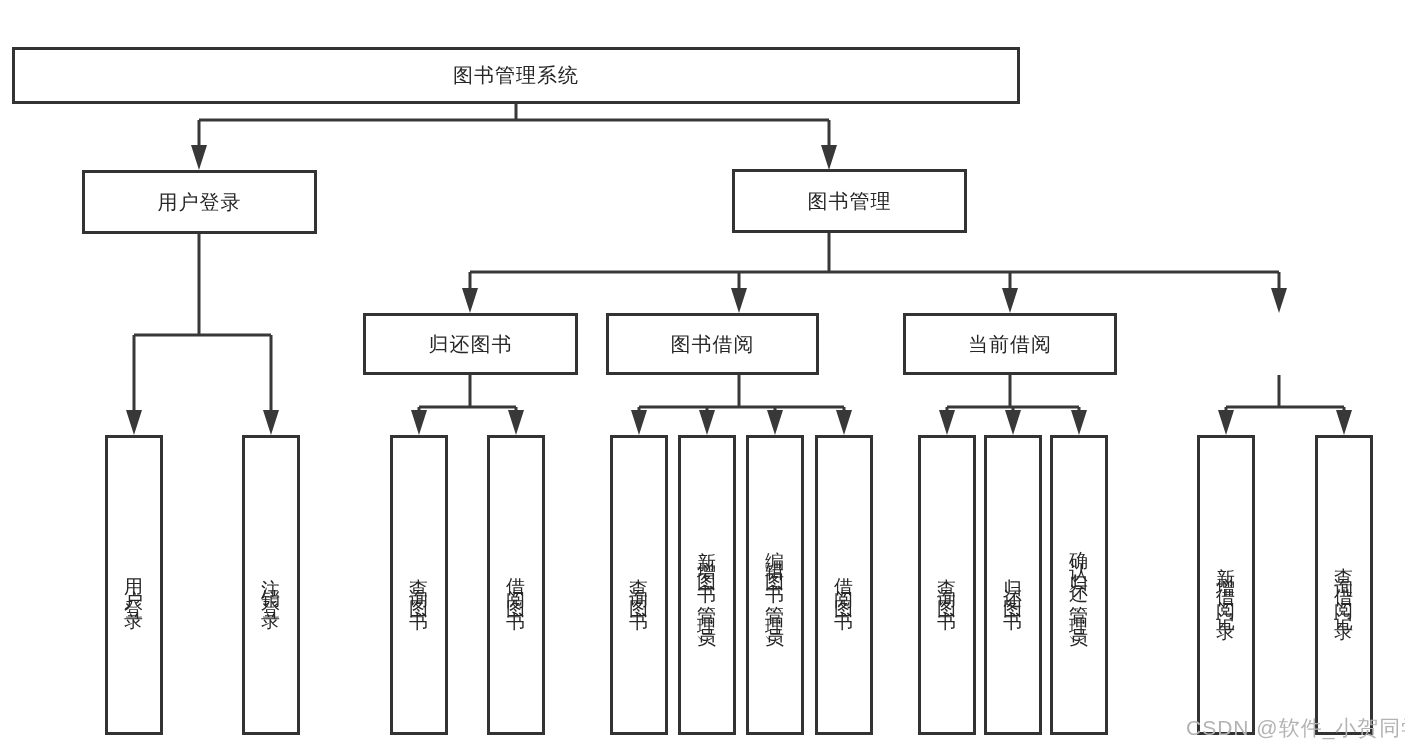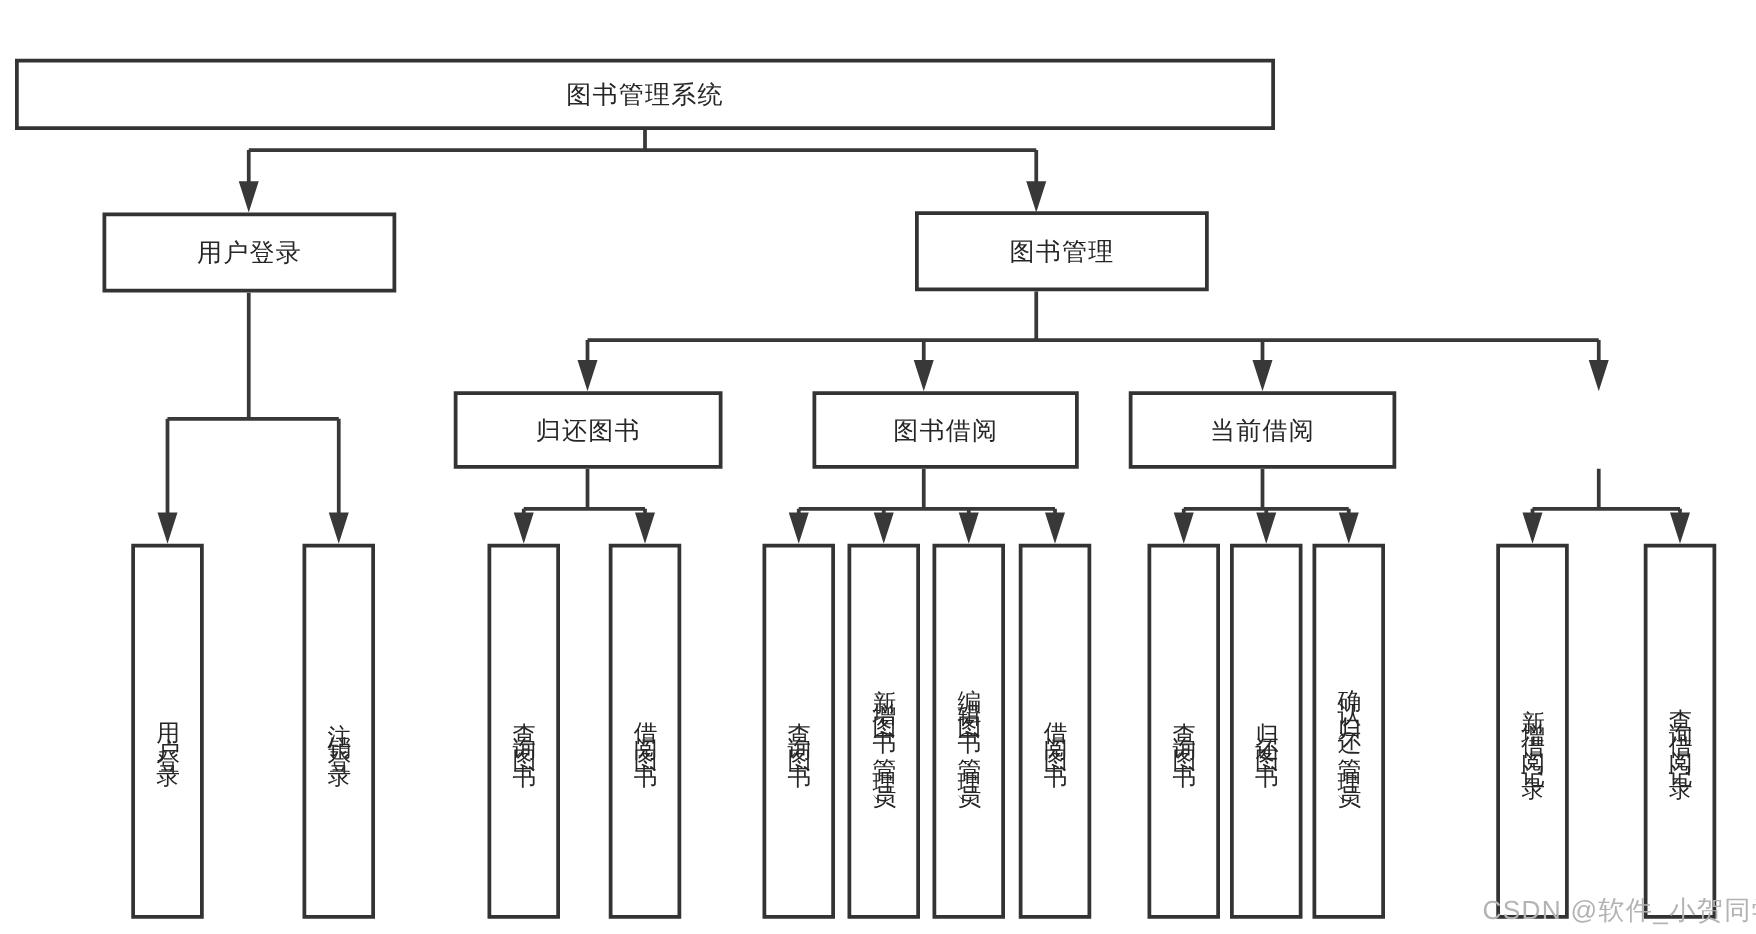--- a/index.html
+++ b/index.html
@@ -98,21 +98,21 @@
   <div class="node" style="left:82px; top:170px; width:235px; height:64px;">
     <span>用户登录</span>
   </div>
   <div class="node" style="left:712px; top:169px; width:235px; height:64px;margin-left:20px;">
     <span>图书管理</span>
   </div>
 
   <div class="node" style="left:363px; top:313px; width:215px; height:62px;">
     <span>归还图书</span>
   </div>
-  <div class="node" style="left:650px; top:313px; width:213px; height:62px;">
+  <div class="node" style="left:606px; top:313px; width:213px; height:62px;">
     <span>图书借阅</span>
   </div>
   <div class="node" style="left:903px; top:313px; width:214px; height:62px;">
     <span>当前借阅</span>
   </div>
 
   <div class="node vert" style="left:105px; top:435px; width:58px; height:300px;">
     <span class="vtext">用户登录</span>
   </div>
   <div class="node vert" style="left:242px; top:435px; width:58px; height:300px;">

